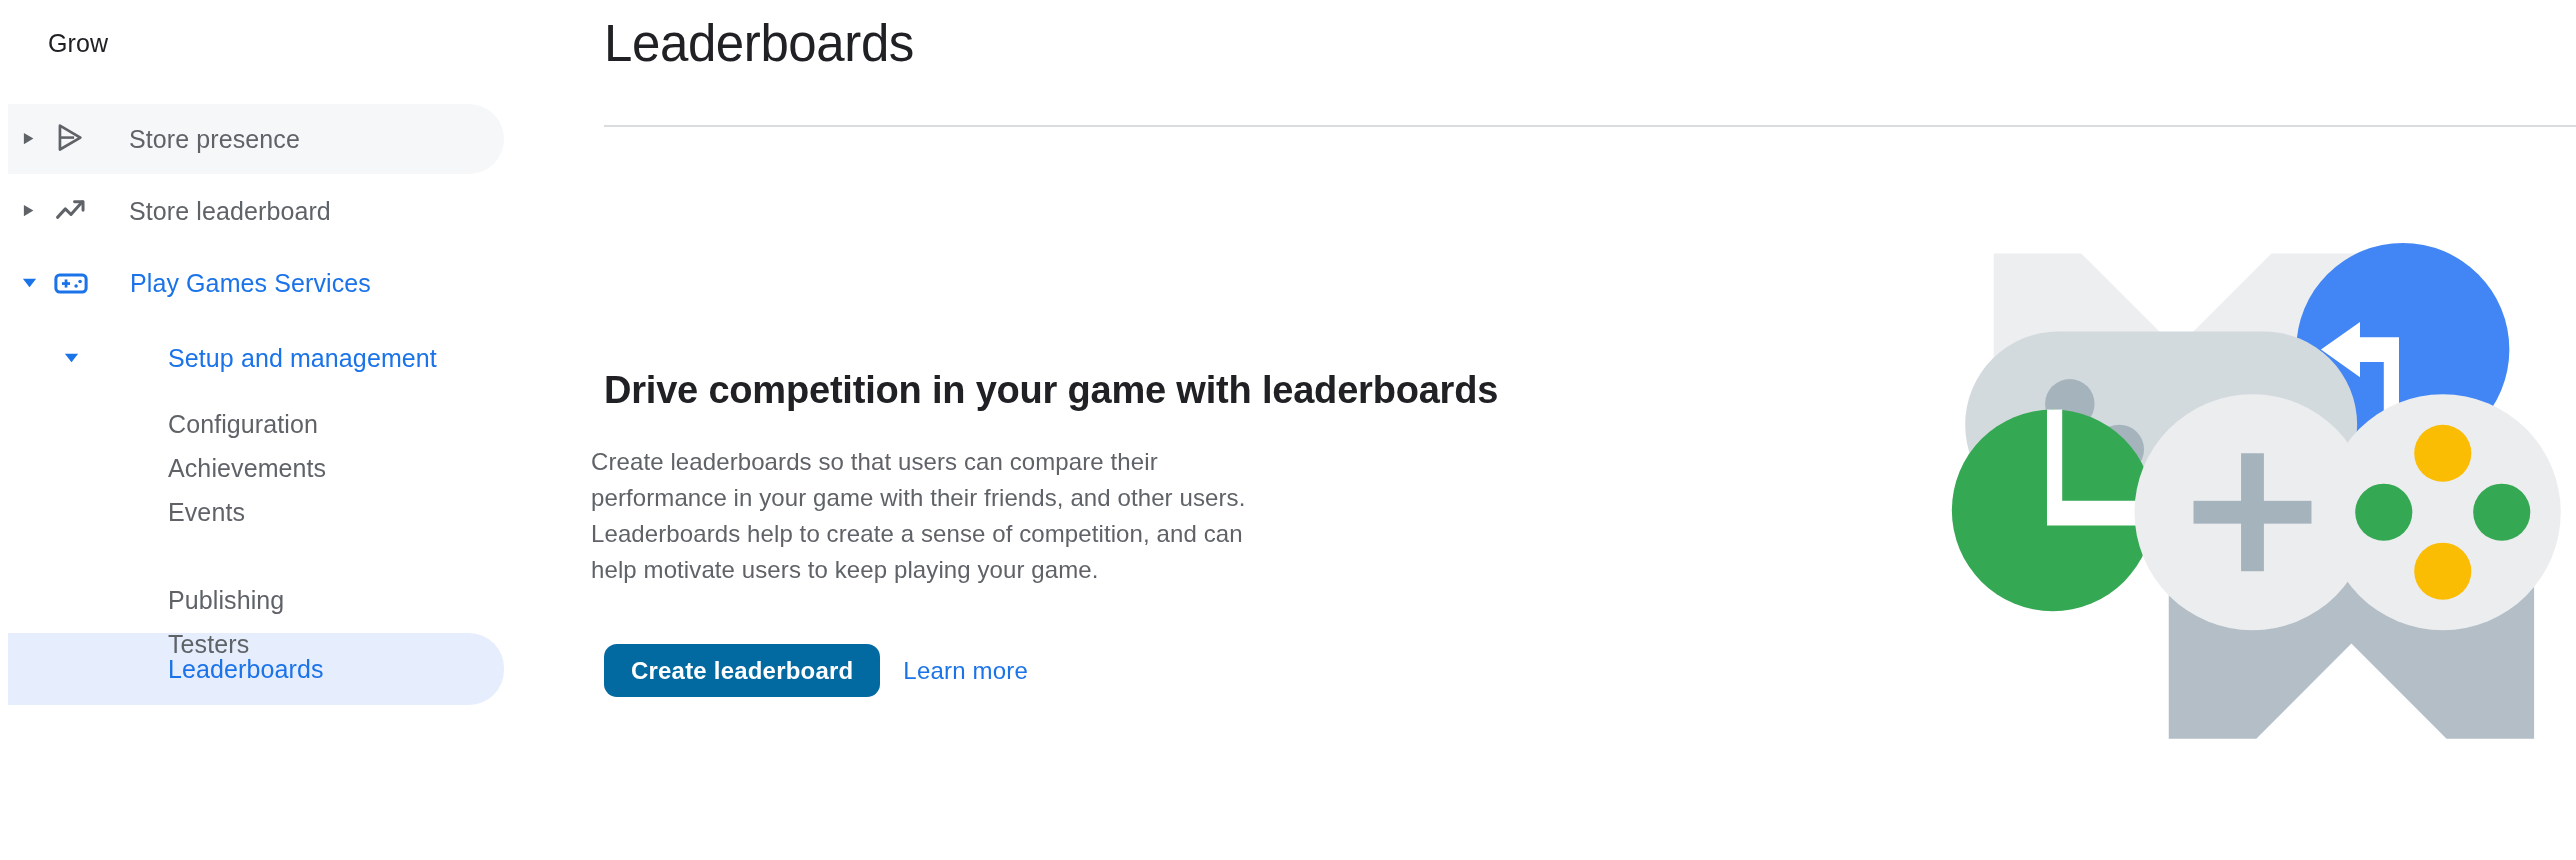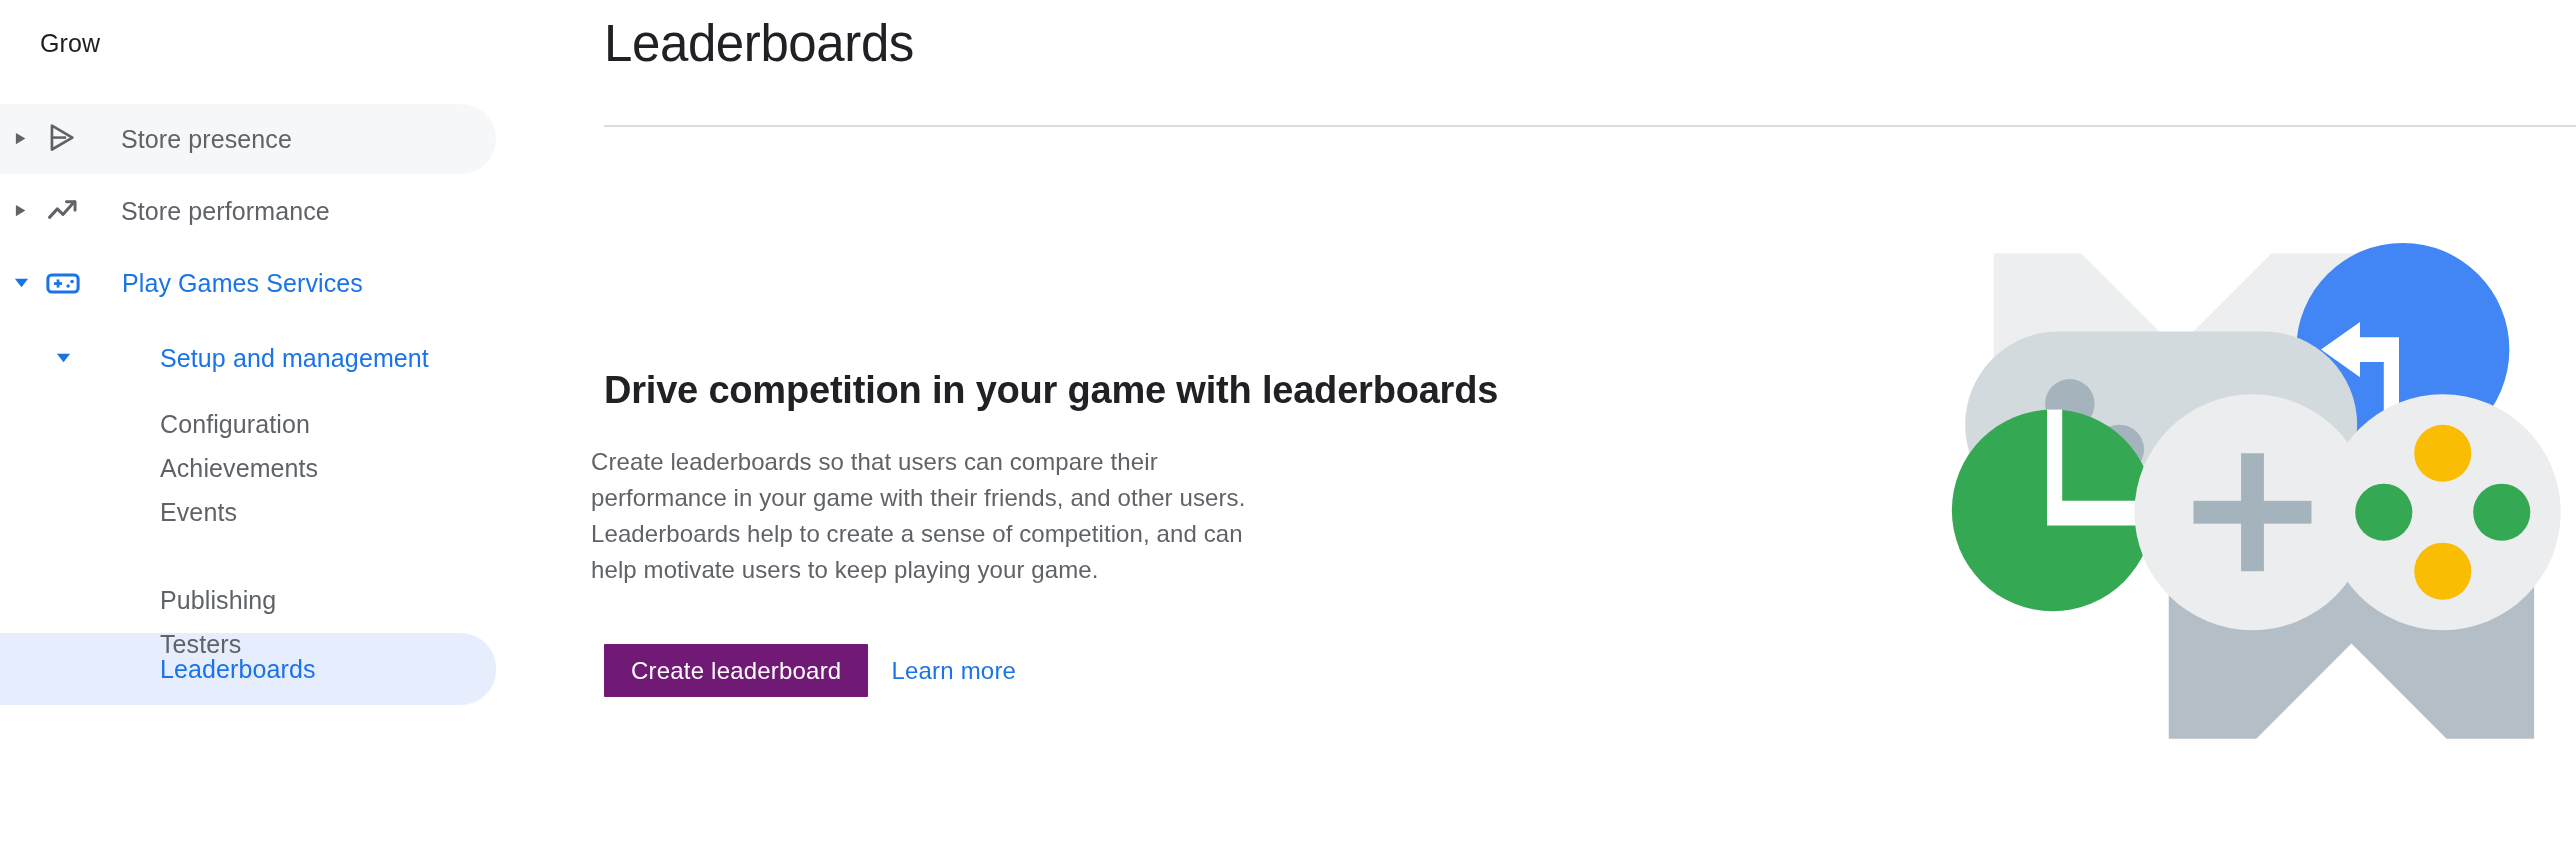--- a/index.html
+++ b/index.html
@@ -13,21 +13,21 @@
   .page {
     position: relative;
     width: 2576px;
     height: 861px;
     background: #ffffff;
   }
 
   
   .sidebar {
     position: absolute;
-    left: 0; top: 0;
+    left: 8px; top: 0;
     width: 571px;
     height: 861px;
     background: #ffffff;
   }
   .sidebar-section-title {
     position: absolute;
     left: 40px;
     top: 28.6px;
     font-size: 25px;
     line-height: 28.6px;
@@ -124,27 +124,27 @@
   .cta-row {
     position: absolute;
     left: 33px;
     top: 644px;
     display: flex;
     align-items: center;
   }
   .cta-button {
     height: 53px;
     padding: 0 27px;
-    background: #701a75;
+    background: #0369a1;
     color: #ffffff;
     border: none;
-    border-radius: 1px;
+    border-radius: 13px;
     font-size: 24px;
     font-family: "Liberation Sans", sans-serif;
-    font-weight: 400;
+    font-weight: 700;
     letter-spacing: 0.2px;
     cursor: pointer;
     display: flex;
     align-items: center;
     justify-content: center;
     white-space: nowrap;
   }
   .cta-link {
     margin-left: 23px;
     color: #1a73e8;
@@ -196,21 +196,21 @@
         <svg width="13.3" height="15.2" viewBox="0 0 14 16">
             <polygon points="2,2 12,8 2,14" fill="#5f6368"></polygon>
           </svg>
       </span>
       <span class="nav-icon">
         <svg width="34" height="34" viewBox="0 0 24 24">
           <polyline points="2.5,16.5 8,10.5 12,14.5 20,5.5" fill="none" stroke="#5f6368" stroke-width="2.1" stroke-linecap="round" stroke-linejoin="round"></polyline>
           <polyline points="14.5,5.5 20.5,5.5 20.5,11.5" fill="none" stroke="#5f6368" stroke-width="2.1" stroke-linecap="round" stroke-linejoin="round"></polyline>
         </svg>
       </span>
-      <span class="nav-label l1">Store performance</span>
+      <span class="nav-label l1">Store leaderboard</span>
     </div>
 
     <div class="nav-item" style="top:248px;">
       <span class="nav-twisty">
         <svg width="17" height="13.3" viewBox="0 0 18 14">
             <polygon points="2,3 16,3 9,12" fill="#1a73e8"></polygon>
           </svg>
       </span>
       <span class="nav-icon">
         <svg width="34" height="25" viewBox="0 0 36 26">

